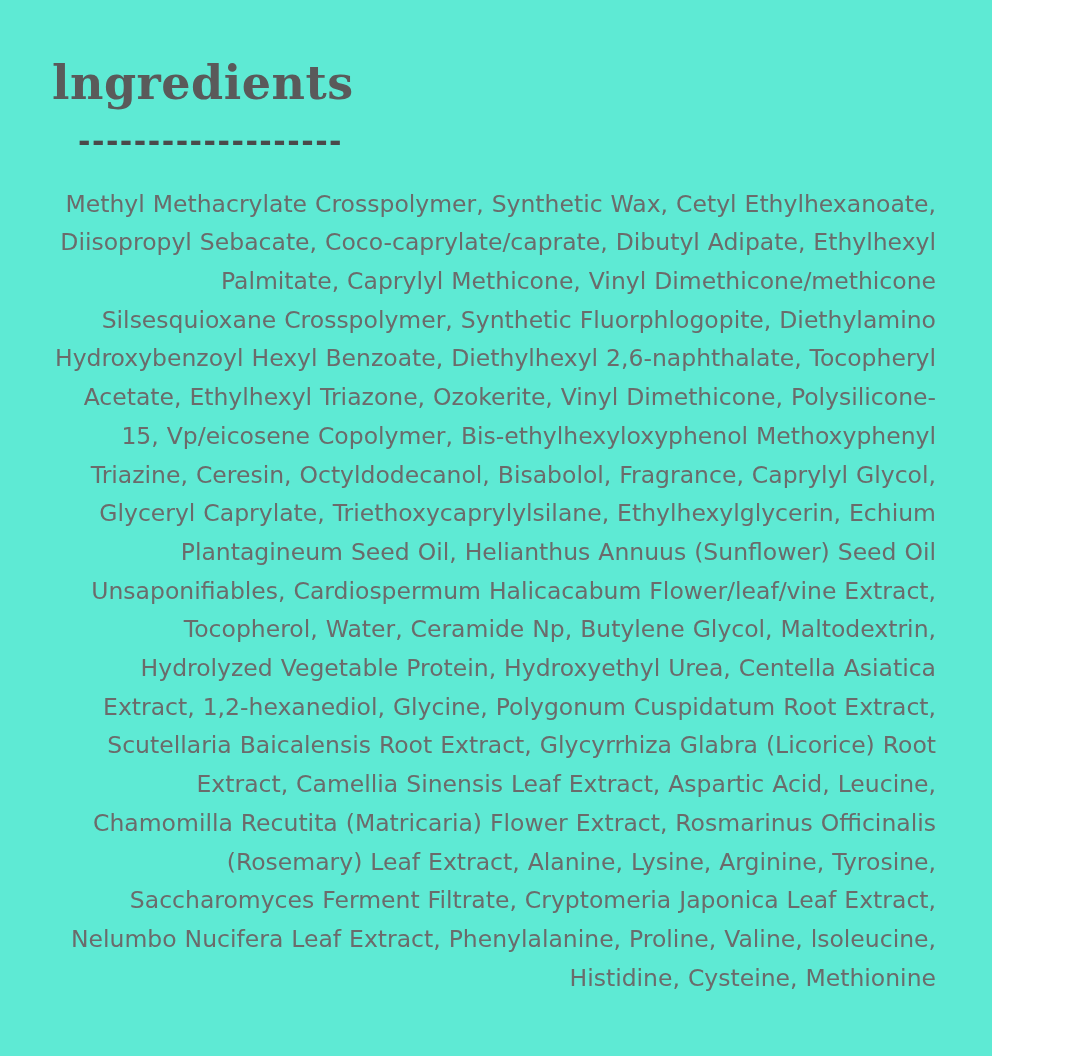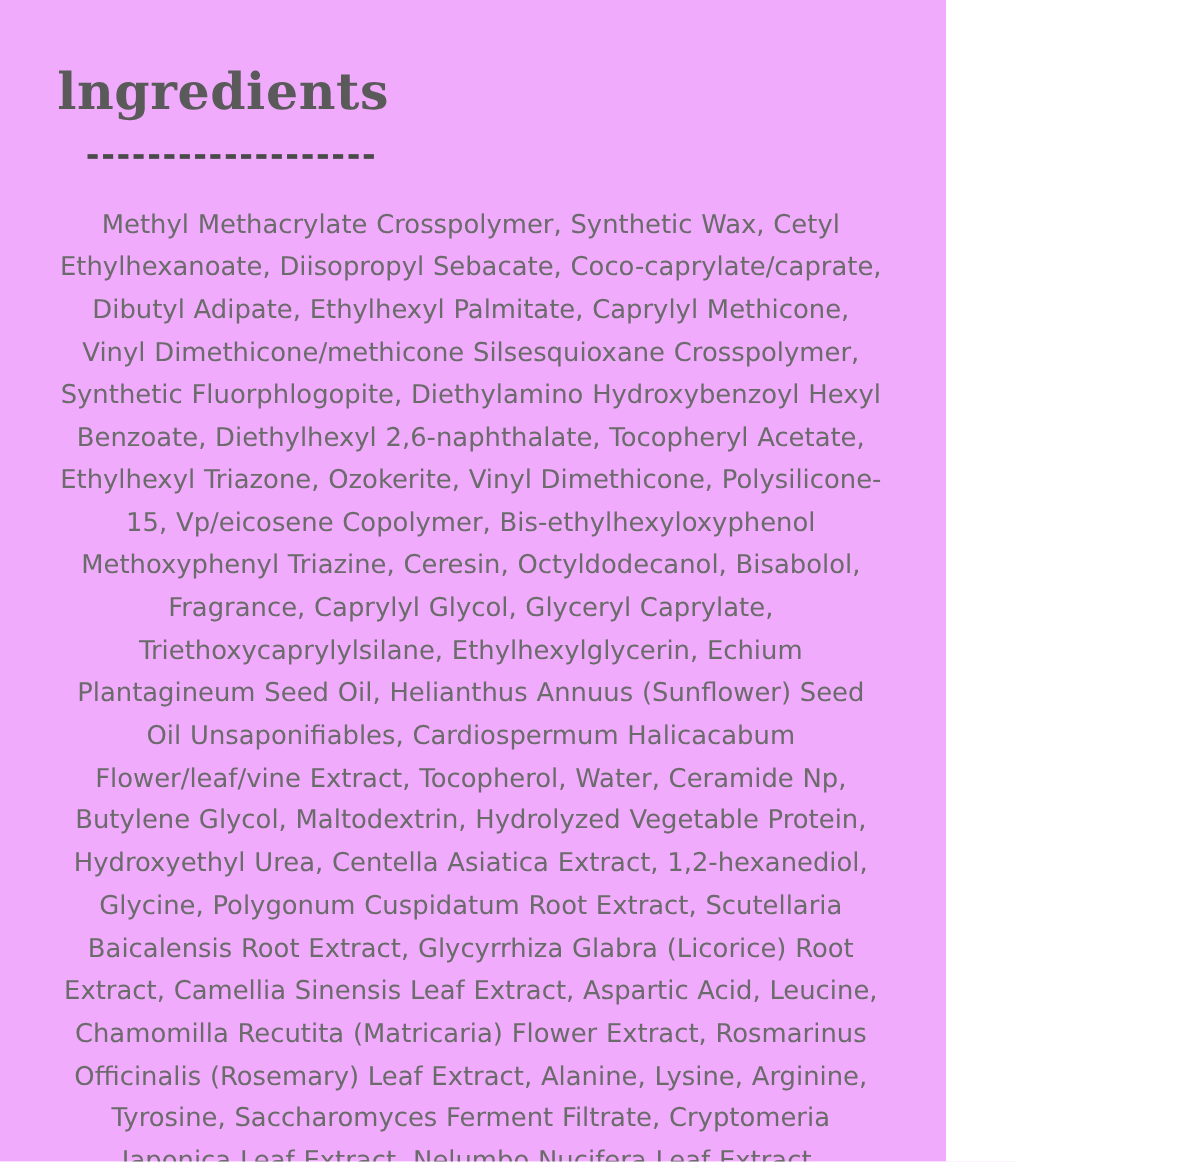--- a/index.html
+++ b/index.html
@@ -8,24 +8,24 @@
     background: #ffffff;
   }
   body {
     width: 1080px;
     height: 1056px;
     font-family: "DejaVu Sans", sans-serif;
     overflow: hidden;
   }
   .page {
     box-sizing: border-box;
-    width: 860px;
+    width: 992px;
     height: 1056px;
     padding: 48px 56px 0 52px;
-    background: #f0abfc;
+    background: #5eead4;
   }
   .title {
     font-family: "DejaVu Serif", serif;
     font-weight: bold;
     font-size: 46px;
     line-height: 1.1;
     color: #5a5a5a;
     letter-spacing: 0.5px;
     margin: 10px 0 0 0;
   }
@@ -38,21 +38,21 @@
     letter-spacing: 1.5px;
     line-height: 1;
     white-space: nowrap;
   }
   .ingredients-body {
     margin-top: 28px;
     font-family: "DejaVu Sans", sans-serif;
     font-size: 23.5px;
     line-height: 38.7px;
     color: #6b6b6b;
-    text-align: center;
+    text-align: right;
     word-spacing: 0.5px;
     max-width: 975px;
   }
 </style>
 </head>
 <body>
 
 <div class="page">
   <h1 class="title">lngredients</h1>
 

